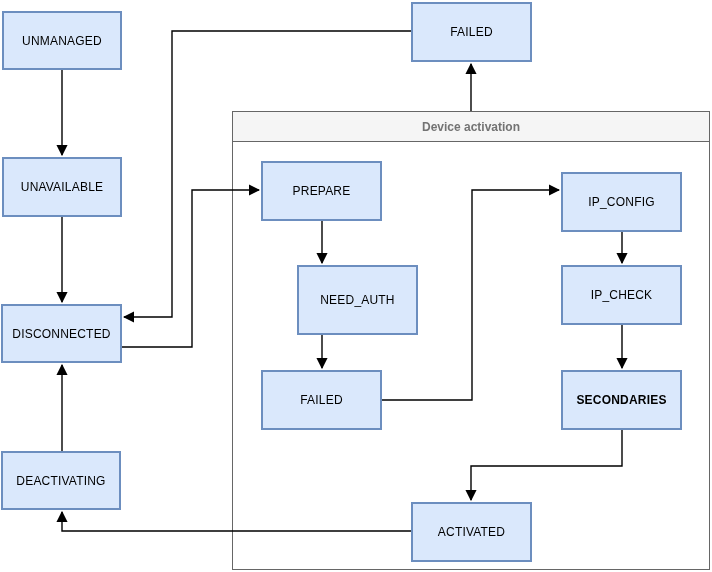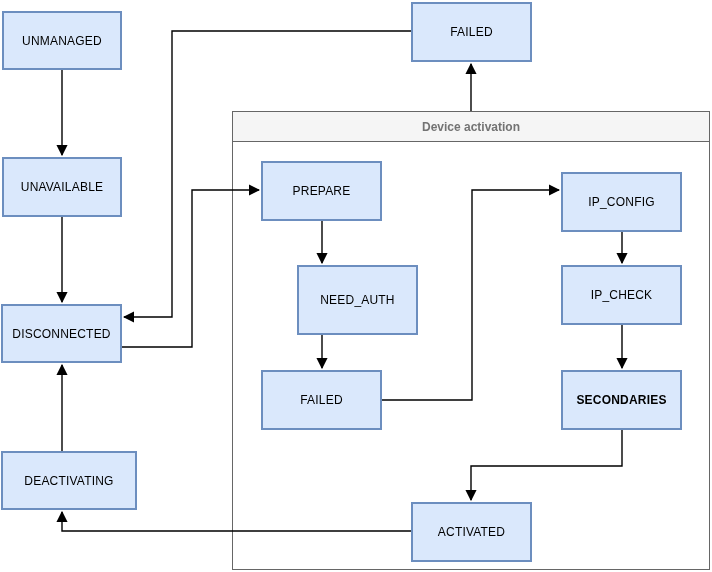--- a/index.html
+++ b/index.html
@@ -101,21 +101,21 @@
 
   <div class="node" style="left:2px; top:11px; width:120px; height:59px;">
     <span class="node-label">UNMANAGED</span>
   </div>
   <div class="node" style="left:2px; top:157px; width:120px; height:60px;text-align:center;">
     <span class="node-label">UNAVAILABLE</span>
   </div>
   <div class="node" style="left:1px; top:304px; width:121px; height:59px;">
     <span class="node-label">DISCONNECTED</span>
   </div>
-  <div class="node" style="left:1px; top:451px; width:136px; height:59px;">
+  <div class="node" style="left:1px; top:451px; width:120px; height:59px;">
     <span class="node-label">DEACTIVATING</span>
   </div>
   <div class="node" style="left:411px; top:2px; width:121px; height:60px;">
     <span class="node-label">FAILED</span>
   </div>
   <div class="node" style="left:261px; top:161px; width:121px; height:60px;">
     <span class="node-label">PREPARE</span>
   </div>
   <div class="node" style="left:261px; top:265px; width:121px; height:70px;margin-left:36px;">
     <span class="node-label">NEED_AUTH</span>

